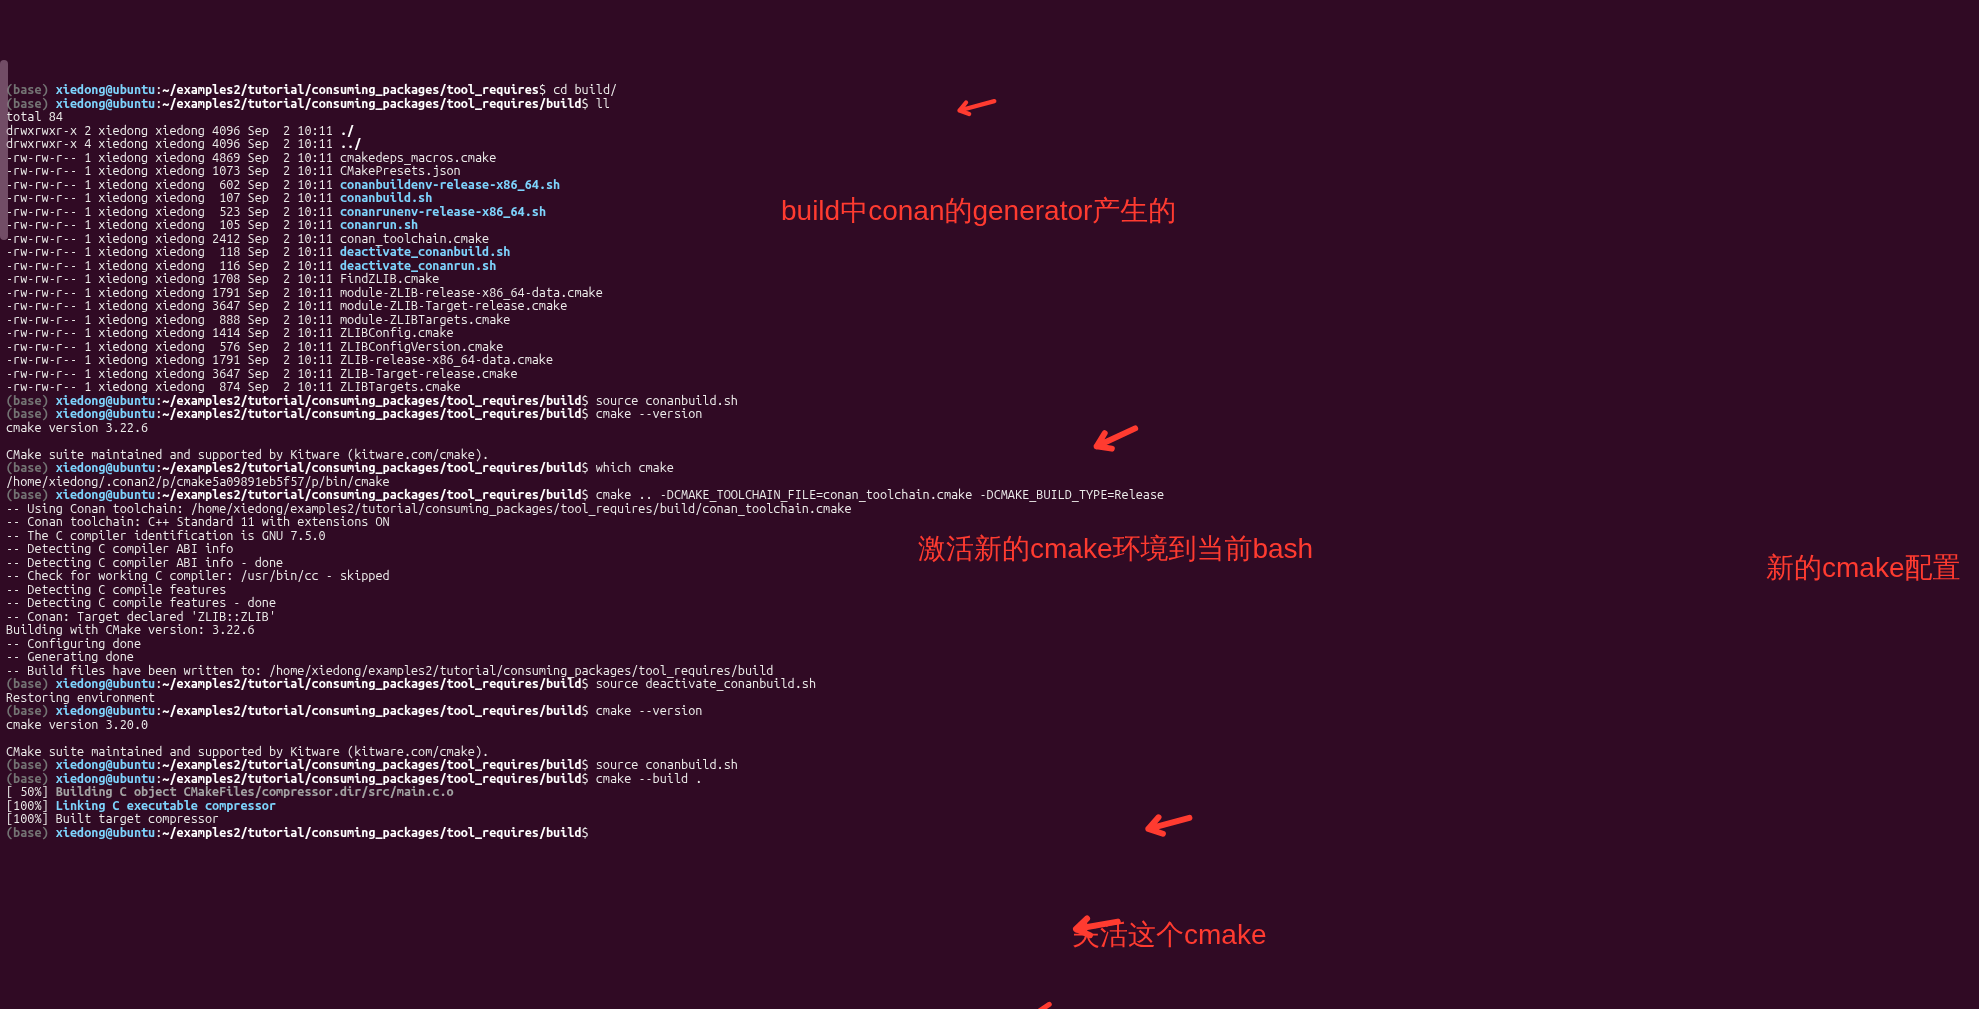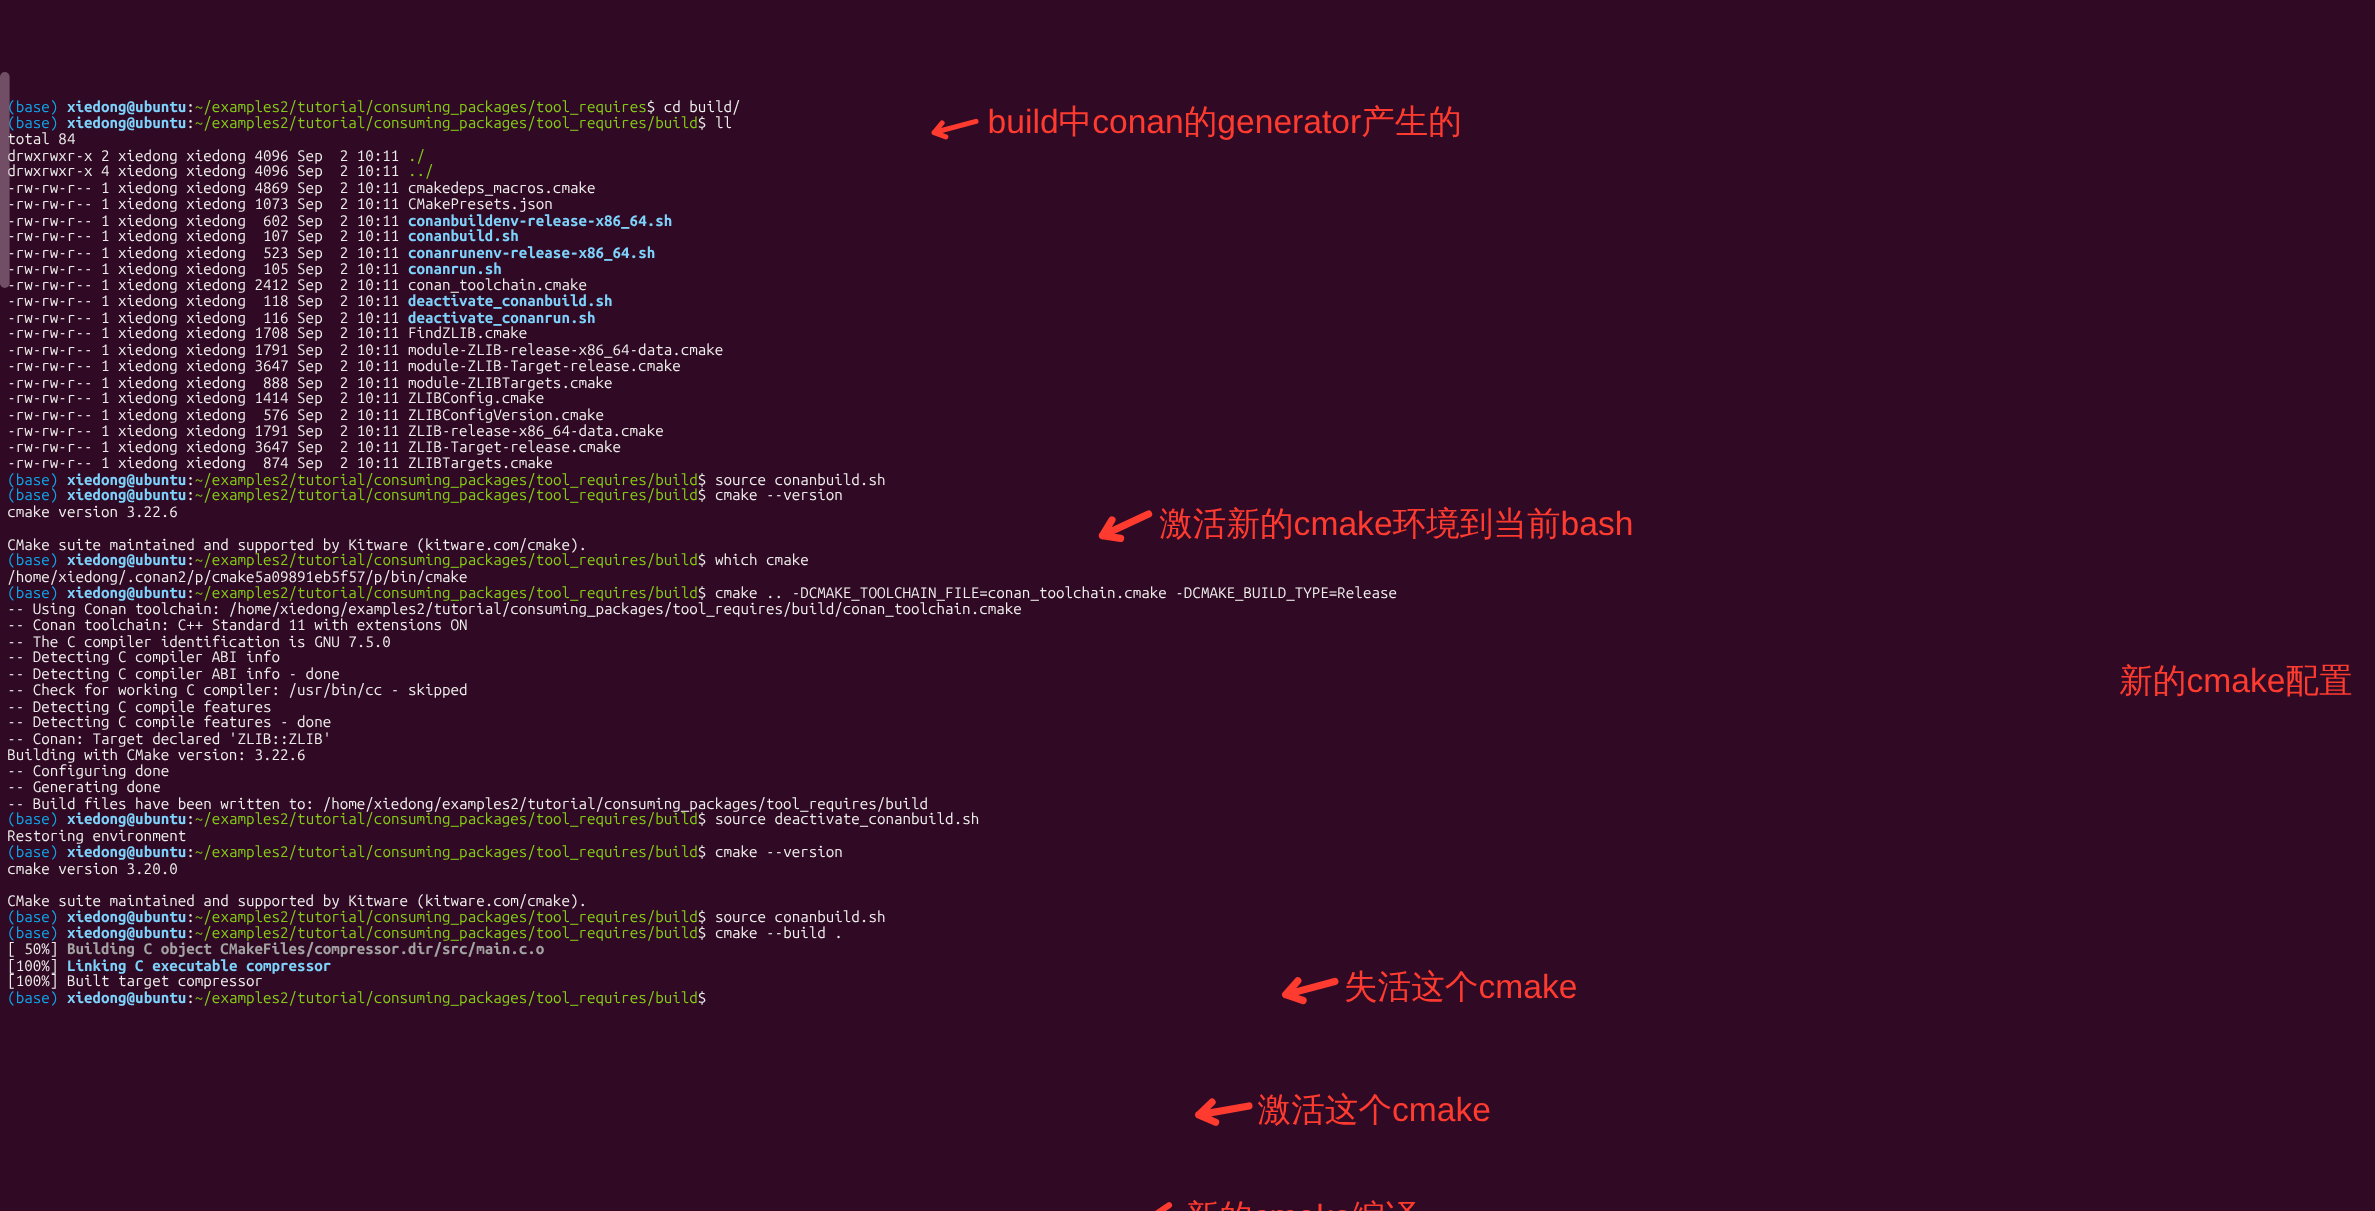--- a/index.html
+++ b/index.html
@@ -9,38 +9,39 @@
     font-size: 12.7px;
     line-height: 13.5px;
     color: #eeeeec;
     width: 1979px;
     min-height: 1009px;
     white-space: pre;
     overflow: hidden;
     padding-left: 6px;
     padding-top: 2px;
   }
-  .gray  { color: #0ea5e9; }
+  .gray  { color: #737373; font-weight: bold; }
   .white { color: #eeeeec; }
   .green { color: #7dd3fc; font-weight: bold; }
-  .blue  { color: #84cc16; font-weight: normal; }
+  .blue  { color: #ffffff; font-weight: bold; }
   .dgreen{ color: #a3a3a3; font-weight: bold; }
   .bold  { font-weight: bold; margin-top: 16px; }
 
   .annotation {
     position: absolute;
     color: #ff3b30;
     font-family: "PingFang SC", "Microsoft YaHei", sans-serif;
     font-size: 28px;
     font-weight: 500;
     line-height: 1.2;
     display: flex;
     align-items: center;
     gap: 8px;
     pointer-events: none;
+    flex-direction: column;
   }
   .arrow {
     display: inline-block;
     transform-origin: center;
   }
   .arrow svg { display: block; }
 
   .scrollbar-track {
     position: absolute;
     left: 0;

